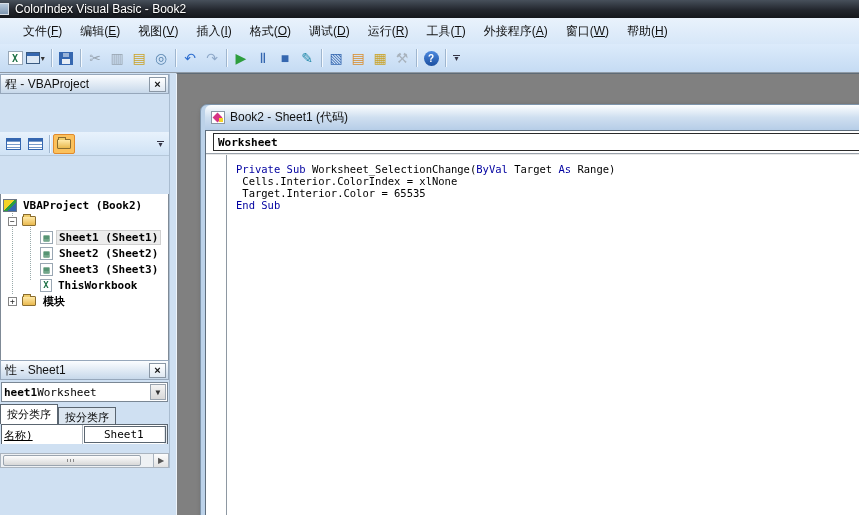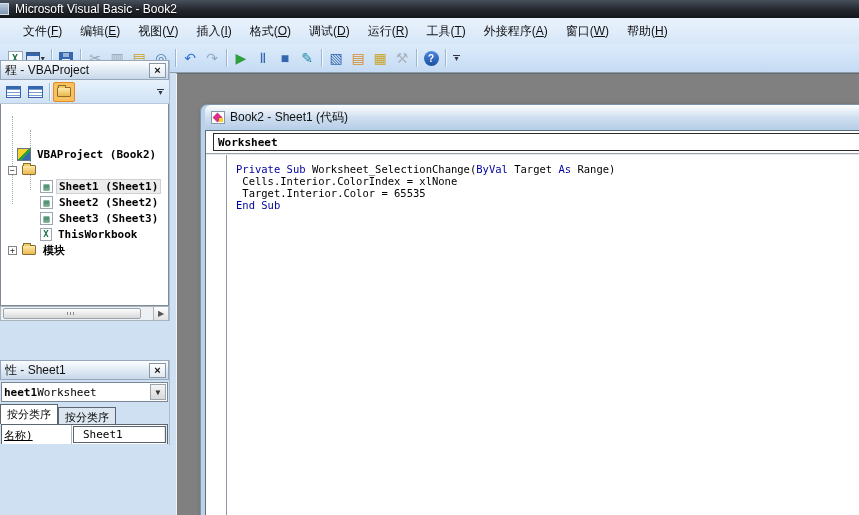--- a/index.html
+++ b/index.html
@@ -48,21 +48,21 @@
   .overflow-btn i { font-style:normal; display:block; width:7px; border-top:1px solid #334; margin-bottom:1px; }
 
   
   .panel { position:absolute; left:0; width:170px; background:#cfe0f2; border-right:1px solid #a9bcd0; }
   .panel-title { height:20px; background:linear-gradient(#fbfdff,#c7d8ea); border:1px solid #96a7bb;
     display:flex; align-items:center; padding:0 2px 0 4px; font-size:12px; color:#111; }
   .panel-title .pt-label { flex:1; white-space:nowrap; overflow:hidden; }
   .xbtn { width:17px; height:15px; border:1px solid #8a97a5; background:linear-gradient(#ffffff,#dfe8f2);
     display:flex; align-items:center; justify-content:center; font:bold 11px "Liberation Sans",sans-serif; color:#111; }
 
-  #project-panel { top:60px; height:261px; display:flex; flex-direction:column; }
+  #project-panel { top:74px; height:394px; display:flex; flex-direction:column;gap:38px; }
   .ptools { height:24px; background:linear-gradient(#e8f2fc,#cfe2f5); display:flex; align-items:center;
     padding:0 2px; border-bottom:1px solid #b6c8da; }
   .ptool { width:22px; height:20px; display:flex; align-items:center; justify-content:center; }
   .pt-win { width:15px; height:12px; border:1px solid #3567b0; background:
     repeating-linear-gradient(#ffffff 0 2px, #7a9cc9 2px 3px); position:relative; }
   .pt-win::before { content:""; position:absolute; left:-1px; right:-1px; top:-1px; height:3px; background:#3567b0; }
   .ptool.active { background:#fbc15c; border:1px solid #e08a2d; border-radius:2px; }
   .pt-spacer { flex:1; }
   .folder-ic { width:14px; height:10px; background:linear-gradient(#ffe9a8,#e9b94f);
     border:1px solid #8a6d2f; border-radius:1px; position:relative; display:inline-block; }
@@ -99,22 +99,22 @@
     align-items:center; position:relative; font:11px "DejaVu Sans Mono",monospace; padding-left:2px; }
   .pcombo b { font-weight:bold; }
   .pcombo .drop { position:absolute; right:1px; top:1px; bottom:1px; width:16px; background:linear-gradient(#f4f4f4,#d9d9d9);
     border:1px solid #9aa4af; display:flex; align-items:center; justify-content:center; font-size:8px; color:#333; }
   .ptabs { height:21px; display:flex; align-items:flex-end; padding-left:0px; margin-top:1px; }
   .ptab { border:1px solid #5a6570; border-bottom:none; background:#dce6f0; padding:2px 6px 2px 6px;
     font-size:11px; height:17px; white-space:nowrap; }
   .ptab.active { background:#fff; height:20px; position:relative; z-index:2; }
   .pgrid { margin:0 1px; border:1px solid #5a6570; border-bottom:none; background:#fff; height:20px; display:flex;
     font:11px "DejaVu Sans Mono",monospace; box-shadow:inset -3px 0 0 #e4e9ee; }
-  .pgrid .k { width:70px; padding:3px 2px; border-right:1px solid #b0b8c0; white-space:nowrap; overflow:hidden;text-decoration:underline; }
-  .pgrid .v { flex:1; margin:1px; border:1px solid #5a6570; padding:1px 9px; white-space:nowrap; }
+  .pgrid .k { width:81px; padding:3px 2px; border-right:1px solid #b0b8c0; white-space:nowrap; overflow:hidden;text-decoration:underline; }
+  .pgrid .v { flex:1; margin:1px; border:1px solid #5a6570; padding:1px 19px; white-space:nowrap; }
 
   
   .mdi { position:absolute; left:176px; top:73px; right:0; bottom:0; background:#808080;
     border-left:1px solid #eef4fb; border-top:1px solid #5f6b76; overflow:hidden; }
   .code-window { position:absolute; left:23px; top:30px; right:-14px; bottom:-14px;
     background:#bcd2e9; border:1px solid #7e94aa; border-radius:7px 7px 0 0; padding:0 4px 4px 4px;
     box-shadow:2px 2px 5px rgba(0,0,0,0.35); display:flex; flex-direction:column; }
   .cw-title { height:25px; display:flex; align-items:center; gap:5px; padding-left:6px;
     background:linear-gradient(#fdfeff,#cfdff0 50%,#b6cde7); border-radius:6px 6px 0 0; color:#111; font-size:12px; }
   .cw-ic { width:14px; height:13px; background:#fff; border:1px solid #8a97a5; position:relative; flex:none; }
@@ -133,21 +133,21 @@
   .code-line { height:12px; }
   .kw { color:#0000a0; }
 </style>
 </head>
 <body>
 
 <div class="screen">
 
   <div class="titlebar">
     <span class="app-ic"></span>
-    <span class="t">Microsoft Visual Basic - Book2</span>
+    <span class="t">ColorIndex Visual Basic - Book2</span>
   </div>
 
   <div class="menubar">
       <span class="menu-item">文件(<u>F</u>)</span>
       <span class="menu-item">编辑(<u>E</u>)</span>
       <span class="menu-item">视图(<u>V</u>)</span>
       <span class="menu-item">插入(<u>I</u>)</span>
       <span class="menu-item">格式(<u>O</u>)</span>
       <span class="menu-item">调试(<u>D</u>)</span>
       <span class="menu-item">运行(<u>R</u>)</span>
@@ -240,21 +240,21 @@
       <span class="tsep"></span>
       <span class="ptool active">
           <span class="folder-ic"></span>
         </span>
       <span class="pt-spacer"></span>
       <span class="overflow-btn"><i></i>▾</span>
     </div>
     <div class="tree" id="project-tree">
       <div class="guide" style="left:11px; height:88px;"></div>
       <div class="guide" style="left:29px; top:26px; height:60px;"></div>
-    <div class="tree-row" style="padding-left: 16px; margin-top: 39px;">
+    <div class="tree-row" style="padding-left: 2px;">
           <span class="vba-ic"></span>
           <span class="lbl" style="font-weight: 900;">VBAProject (Book2)</span>
         </div>
         <div class="tree-row" style="padding-left: 7px;">
           <span class="expander">−</span>
           <span class="folder-ic tree-folder"></span>
         </div>
         <div class="tree-row selected" style="padding-left: 39px;">
           <span class="ws-ic">▦</span>
           <span class="lbl">Sheet1 (Sheet1)</span>

